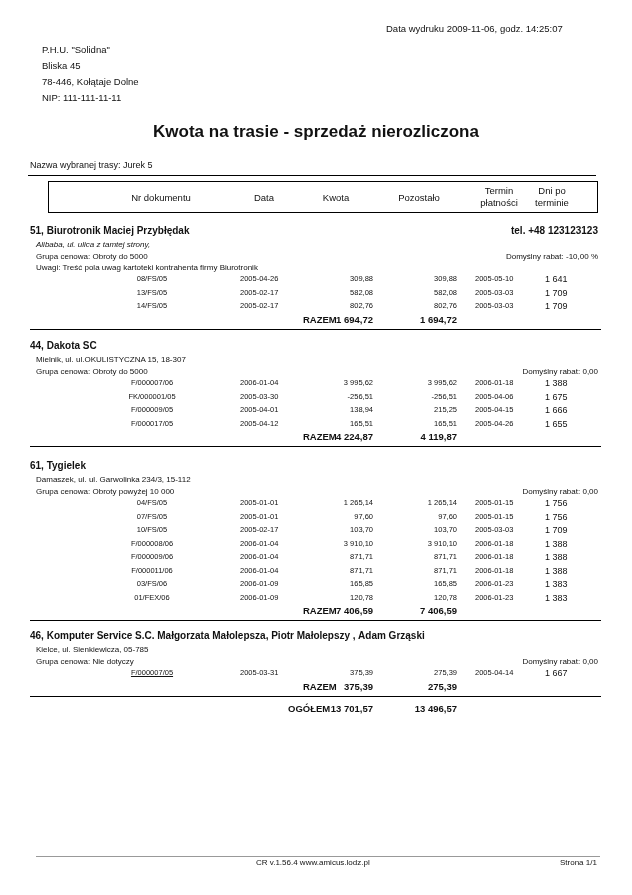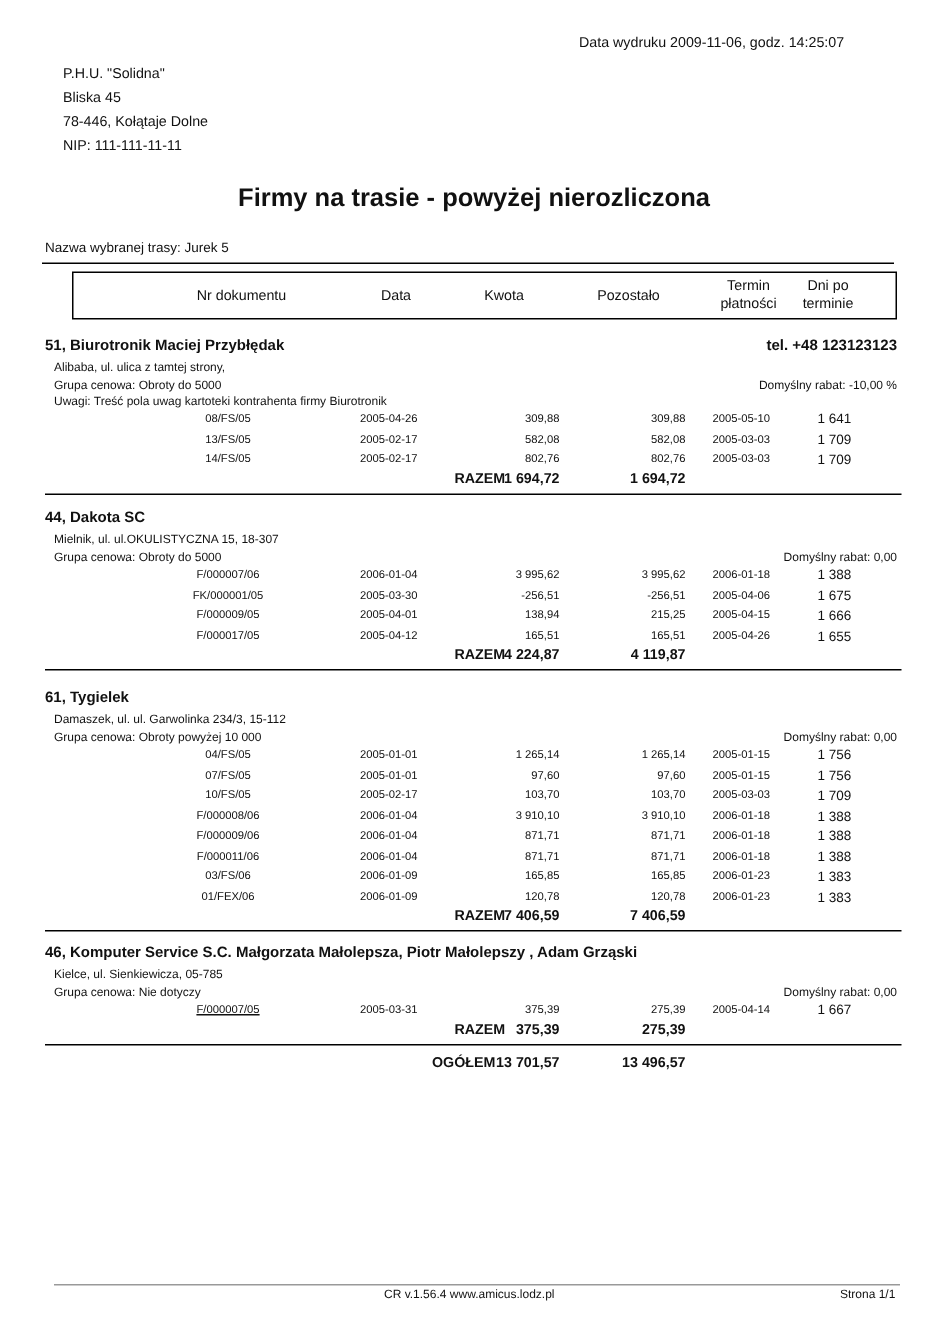--- a/index.html
+++ b/index.html
@@ -38,21 +38,21 @@
 
 <div class="abs print-date">Data wydruku 2009-11-06, godz. 14:25:07</div>
 
 <div class="abs company">
   <div>P.H.U. "Solidna"</div>
   <div>Bliska 45</div>
   <div>78-446, Kołątaje Dolne</div>
   <div>NIP: 111-111-11-11</div>
 </div>
 
-<div class="abs title">Firmy na trasie - powyżej nierozliczona</div>
+<div class="abs title">Kwota na trasie - sprzedaż nierozliczona</div>
 <div class="abs route">Nazwa wybranej trasy: Jurek 5</div>
 <div class="abs rule-top"></div>
 
 <div class="abs hdr-box">
   <div class="abs hdr" style="left:62px; top:10px; width:100px;">Nr dokumentu</div>
   <div class="abs hdr" style="left:195px; top:10px; width:40px;">Data</div>
   <div class="abs hdr" style="left:262px; top:10px; width:50px;">Kwota</div>
   <div class="abs hdr" style="left:340px; top:10px; width:60px;">Pozostało</div>
   <div class="abs hdr" style="left:420px; top:3px; width:60px;">
     <div>Termin</div>
@@ -60,21 +60,21 @@
   </div>
   <div class="abs hdr" style="left:480px; top:3px; width:46px;">
     <div>Dni po</div>
     <div>terminie</div>
   </div>
 </div>
 
 <div id="sections">
     <div class="abs sec-name" style="top: 225px;">51, Biurotronik Maciej Przybłędak</div>
     <div class="abs sec-tel" style="top: 225px;">tel. +48 123123123</div>
-    <div class="abs sec-line" style="top: 240px;">Alibaba, ul. ulica z tamtej strony,</div>
+    <div class="abs sec-line" style="top: 240px; font-style: italic;">Alibaba, ul. ulica z tamtej strony,</div>
     <div class="abs sec-line" style="top: 252px;">Grupa cenowa: Obroty do 5000</div>
     <div class="abs sec-rabat" style="top: 252px;">Domyślny rabat: -10,00 %</div>
     <div class="abs sec-line" style="top: 263px;">Uwagi: Treść pola uwag kartoteki kontrahenta firmy Biurotronik</div>
     <div class="abs cell c-doc" style="top: 274px;">08/FS/05</div>
     <div class="abs cell c-date" style="top: 274px;">2005-04-26</div>
     <div class="abs cell c-kw" style="top: 274px;">309,88</div>
     <div class="abs cell c-poz" style="top: 274px;">309,88</div>
     <div class="abs cell c-term" style="top: 274px;">2005-05-10</div>
     <div class="abs cell c-dni" style="top: 274px;">1 641</div>
     <div class="abs cell c-doc" style="top: 287.5px;">13/FS/05</div>

